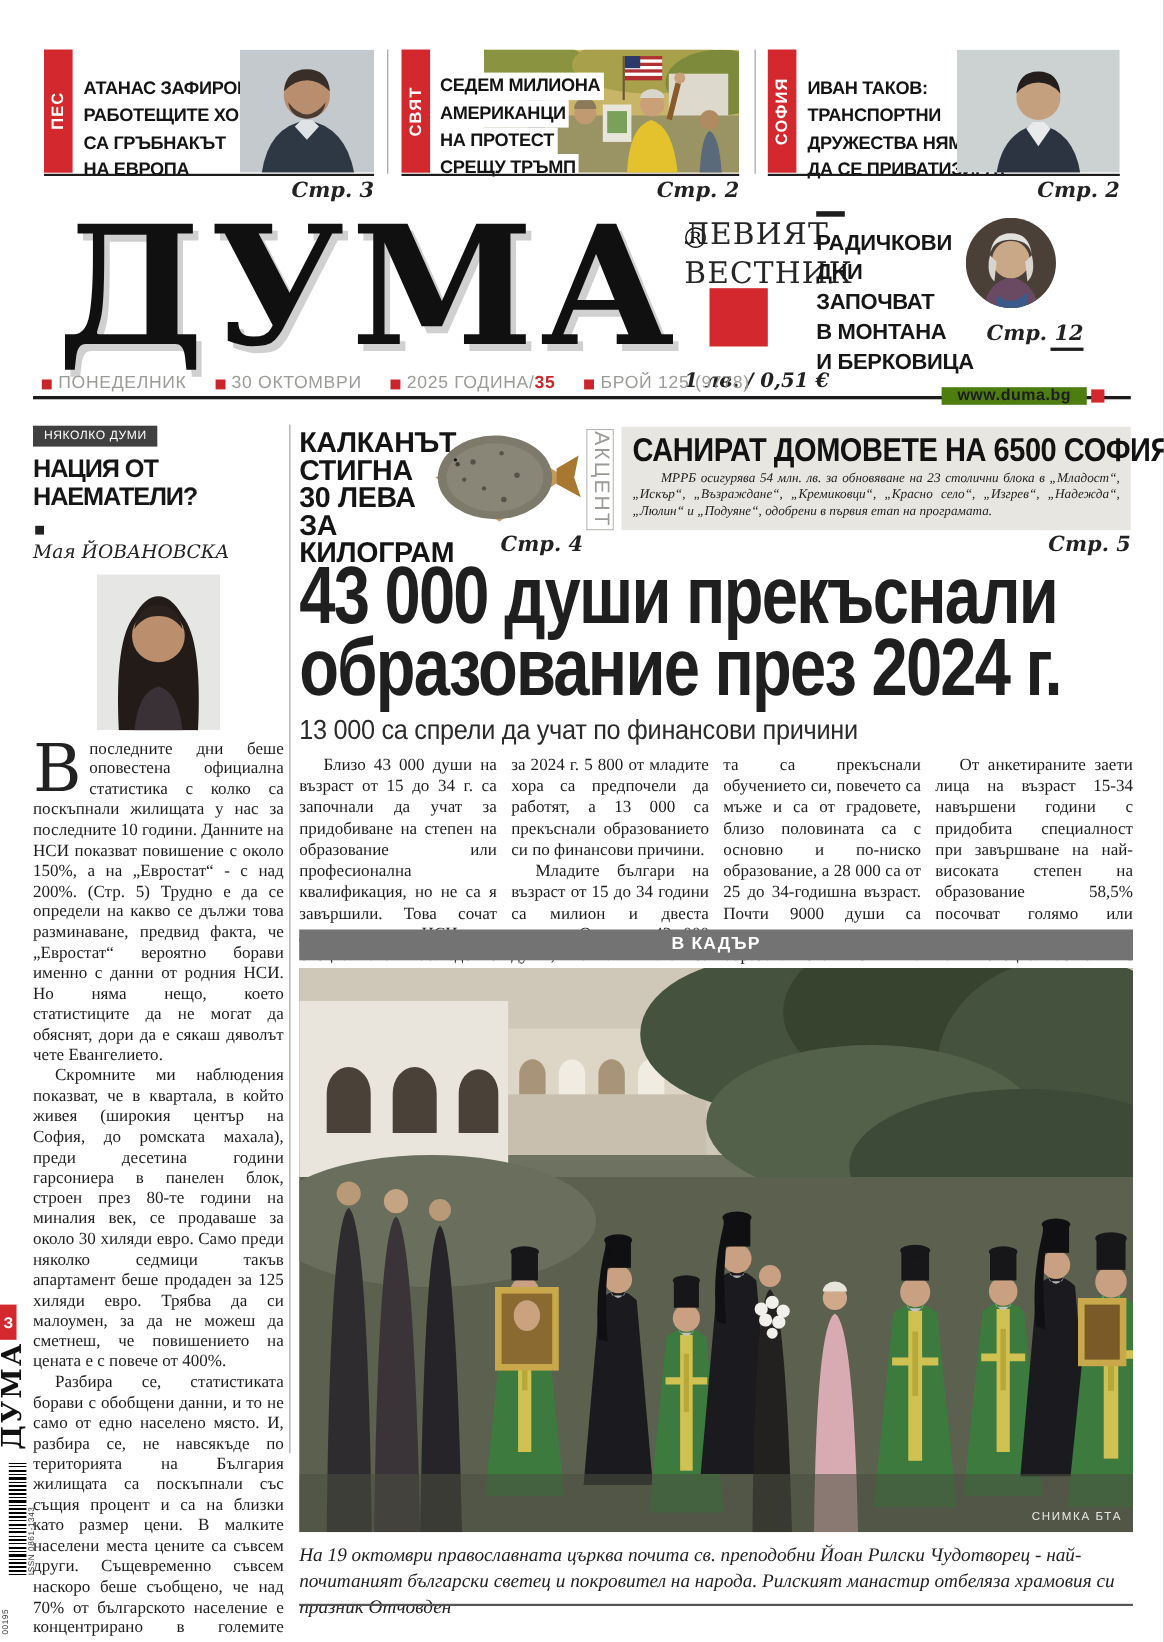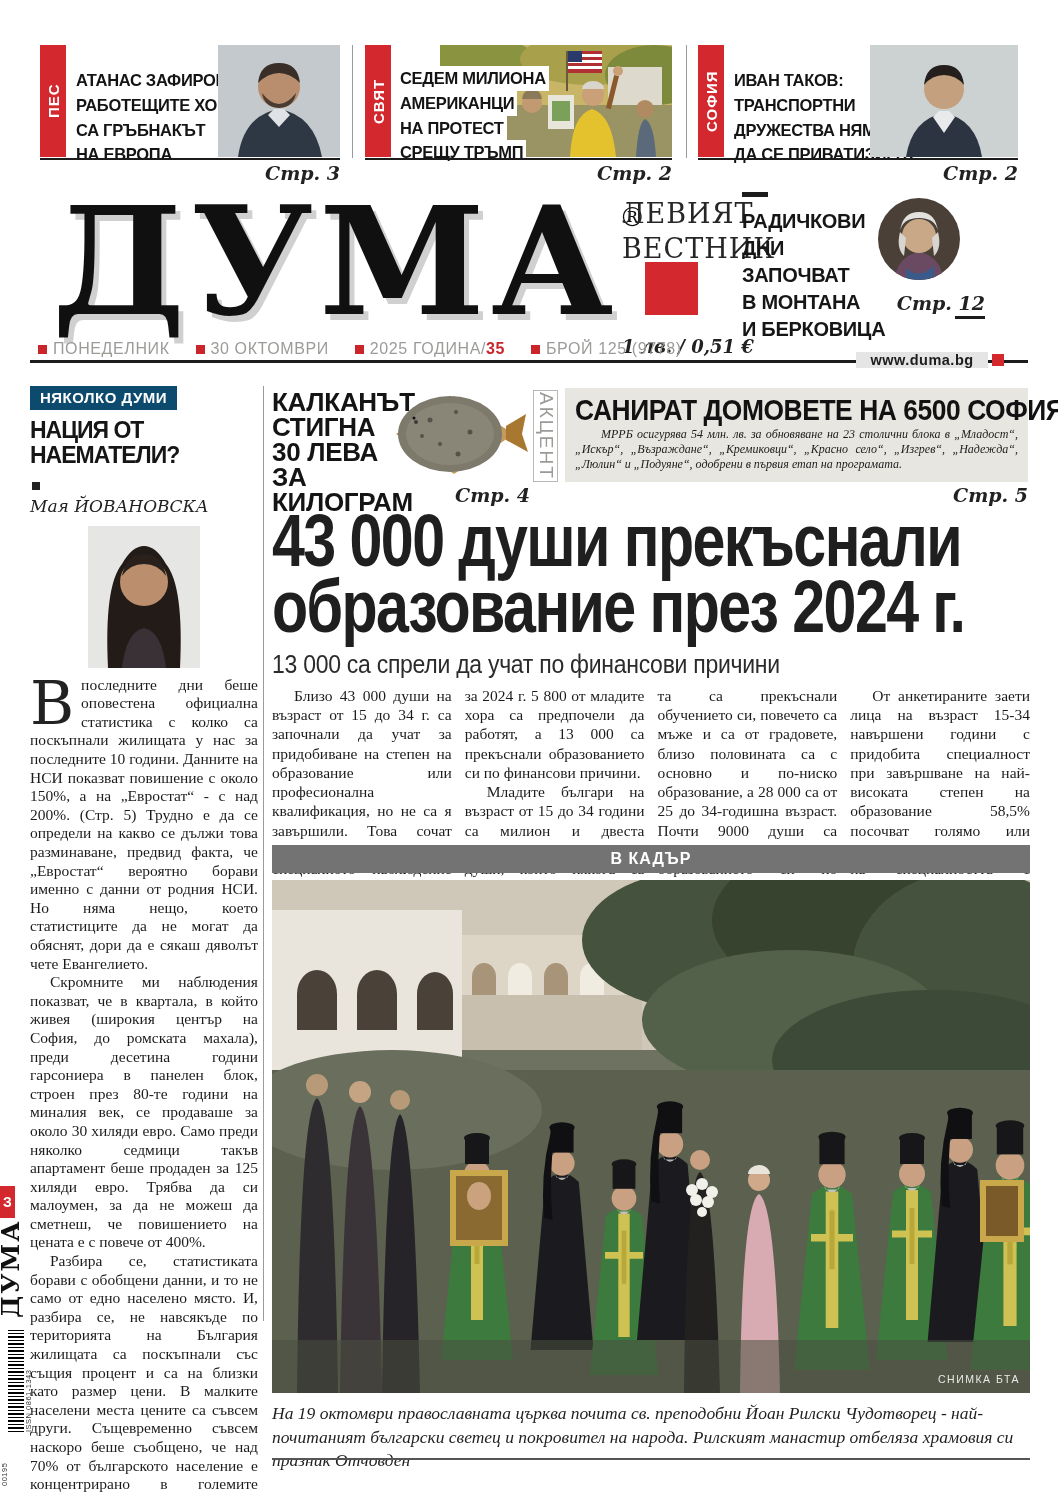--- a/index.html
+++ b/index.html
@@ -21,29 +21,29 @@
   .ph{overflow:hidden}
   .ph svg{display:block}
   
   .brand{font-family:"DejaVu Serif",serif;font-weight:bold;font-size:150px;line-height:1;
       letter-spacing:6px;color:#101010;text-shadow:5px 6px 0 rgba(40,40,40,.22)}
   .brand sup{font-size:26px;font-weight:normal;letter-spacing:0;vertical-align:88px;text-shadow:none}
   .tagline{font-family:"DejaVu Serif",serif;font-size:27px;line-height:1.3;letter-spacing:1px;color:#262626}
   .mt-head{font-weight:bold;font-size:20px;line-height:1.35;letter-spacing:-.3px;color:#161616}
   .redsq{background:#d2282e}
   .price{font-family:"DejaVu Serif",serif;font-style:italic;font-weight:bold;font-size:18px;color:#222}
-  .www{background:#e5e5e5;color:#1d1d1d;font-weight:bold;font-size:14.5px;text-align:center;
+  .www{background:#4d7c0f;color:#1d1d1d;font-weight:bold;font-size:14.5px;text-align:center;
       letter-spacing:.5px;line-height:16px}
   .date-item{display:flex;align-items:center;gap:6px;color:#9b9b98;font-size:16px;letter-spacing:.6px}
   .date-sq{width:9px;height:9px;background:#c9252b;display:inline-block}
   .date-red{color:#c9252b;font-weight:bold}
   
   #leftcol{position:absolute;left:30px;top:386px;width:228px}
-  .rubric{display:inline-block;background:#0c4a6e;color:#fff;font-weight:bold;
-      font-size:15px;letter-spacing:.5px;padding:3px 10px 4px}
+  .rubric{display:inline-block;background:#404040;color:#fff;font-weight:normal;
+      font-size:11px;letter-spacing:.5px;padding:3px 10px 4px}
   .op-title{font-weight:bold;font-size:23px;line-height:1.08;letter-spacing:-1px;color:#161616;margin-top:8px}
   .op-bullet{width:8px;height:8px;background:#222;margin:14px 0 6px 2px}
   .op-author{font-family:"DejaVu Serif",serif;font-style:italic;font-size:17px;color:#222}
   .op-photo{width:112px;height:142px;margin:10px auto 8px;overflow:hidden}
   .serifbody{font-family:"Liberation Serif",serif;font-size:15.5px;line-height:1.2;
       text-align:justify;color:#1c1c1c}
   .serifbody p.ind{text-indent:20px}
   .dropcap{float:left;font-family:"DejaVu Serif",serif;font-size:60px;line-height:.82;
       margin:3px 7px 0 0;color:#222}
   

